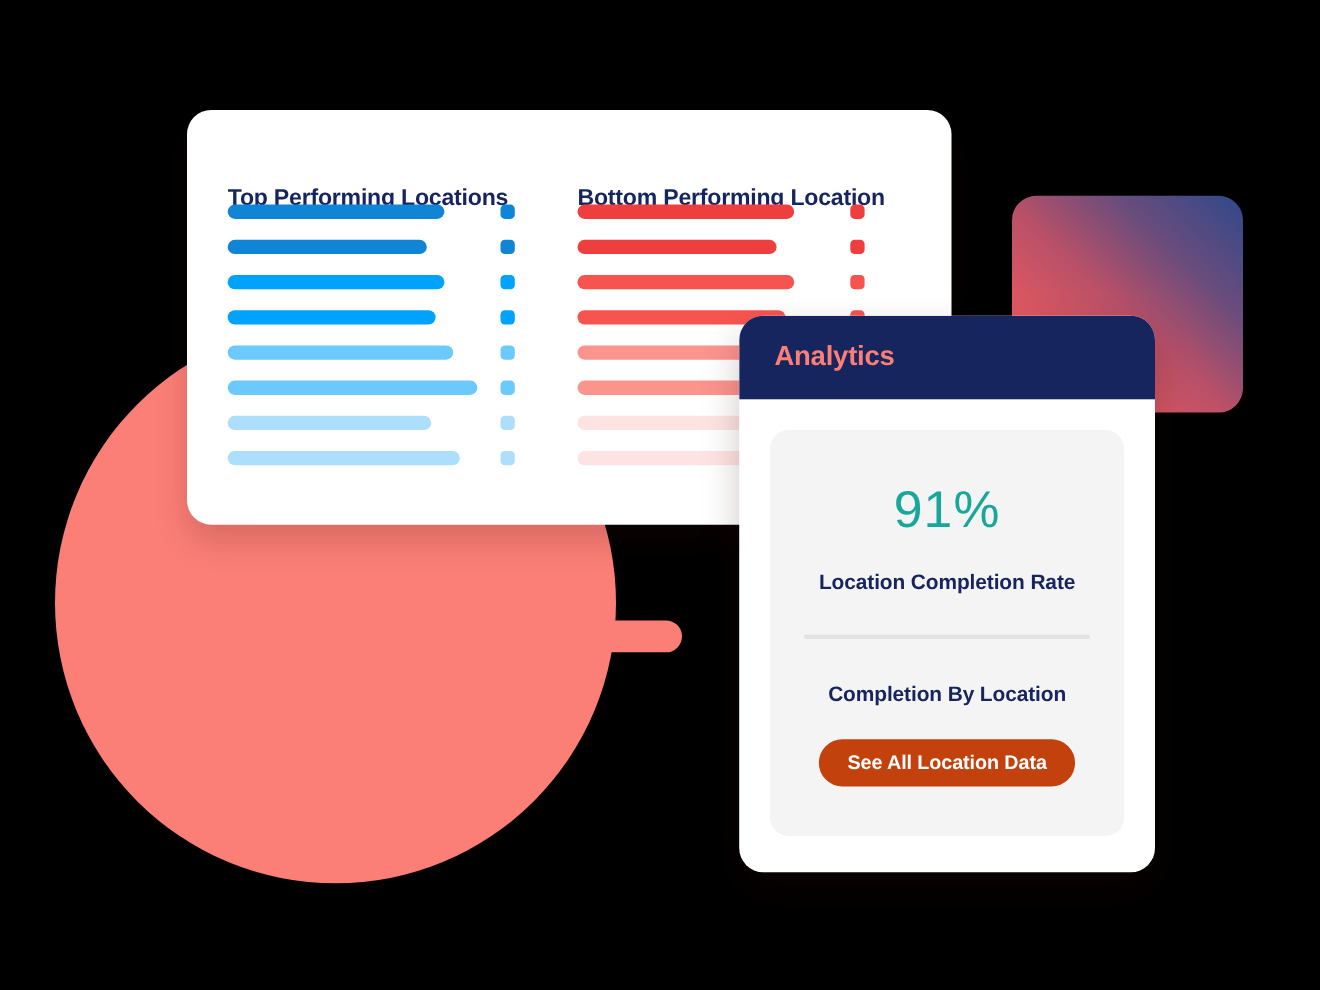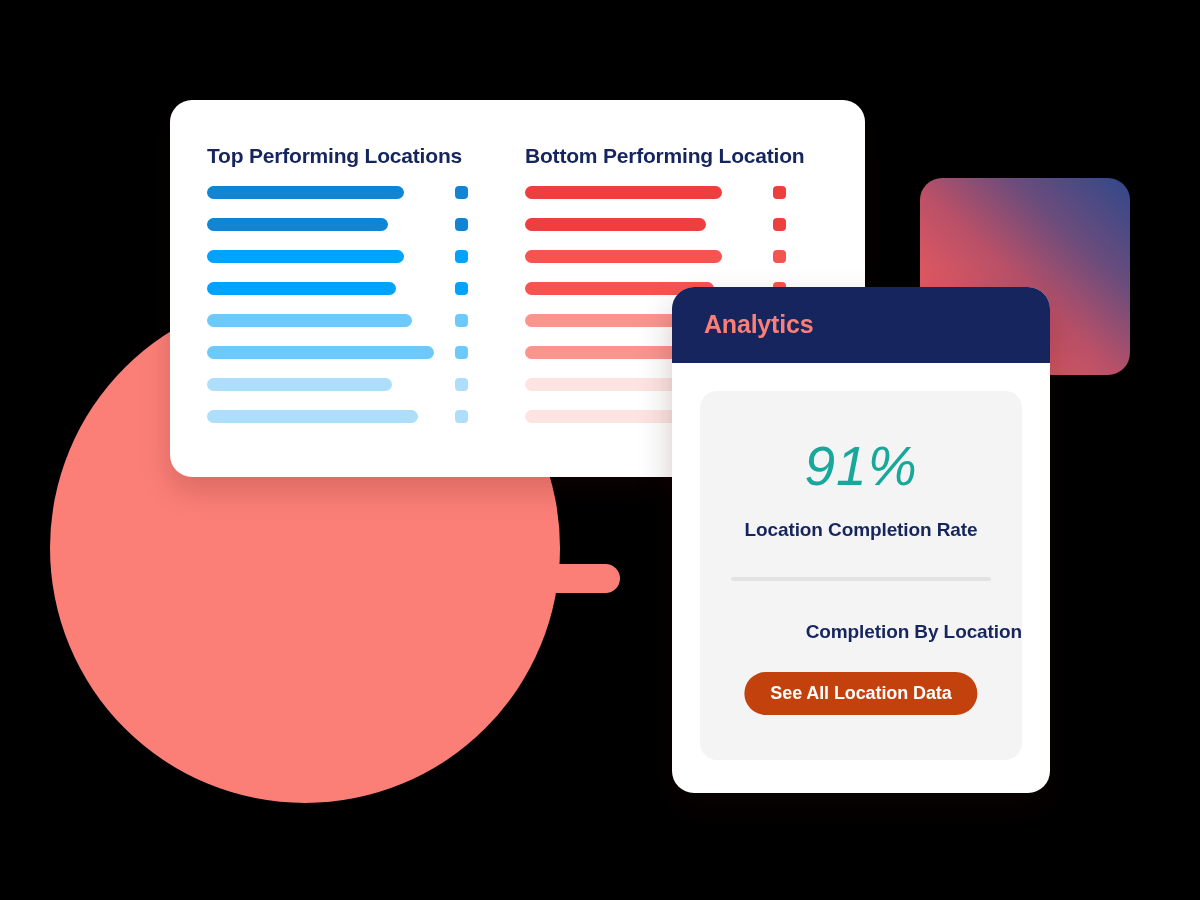--- a/index.html
+++ b/index.html
@@ -73,20 +73,21 @@
     background: #FFFFFF;
     box-shadow: 0 14px 30px rgba(60, 10, 10, 0.18);
   }
   .col-title {
     position: absolute;
     font-size: 21px;
     font-weight: bold;
     color: #16255E;
     letter-spacing: -0.2px;
     white-space: nowrap;
+    margin-top: 24px;
   }
   #title-top    { left: 37px; top: 44px; }
   #title-bottom { left: 355px; top: 44px; }
 
   .bar-col { position: absolute; top: 86px; }
   #col-left  { left: 37px;  width: 290px; }
   #col-right { left: 355px; width: 290px; }
 
   .bar-row {
     position: relative;
@@ -146,26 +147,25 @@
     width: 322px;
     height: 369px;
     border-radius: 17px;
     background: #F4F4F4;
   }
   #kpi-value {
     position: absolute;
     left: 0; right: 0;
     top: 48px;
     text-align: center;
-    font-size: 55px;
+    font-size: 47px;
     font-weight: 300;
     color: #17A89B;
     line-height: 1;
     letter-spacing: 1px;
-    font-style: italic;
   }
   #kpi-label {
     position: absolute;
     left: 0; right: 0;
     top: 128px;
     text-align: center;
     font-size: 19px;
     font-weight: bold;
     color: #16255E;
     letter-spacing: -0.1px;
@@ -176,21 +176,21 @@
     top: 186px;
     width: 260px;
     height: 4px;
     border-radius: 2px;
     background: #E2E2E2;
   }
   #section-label {
     position: absolute;
     left: 0; right: 0;
     top: 230px;
-    text-align: right;
+    text-align: center;
     font-size: 19px;
     font-weight: bold;
     color: #16255E;
     letter-spacing: -0.1px;
   }
   #see-all-button {
     position: absolute;
     left: 50%;
     transform: translateX(-50%);
     top: 281px;

